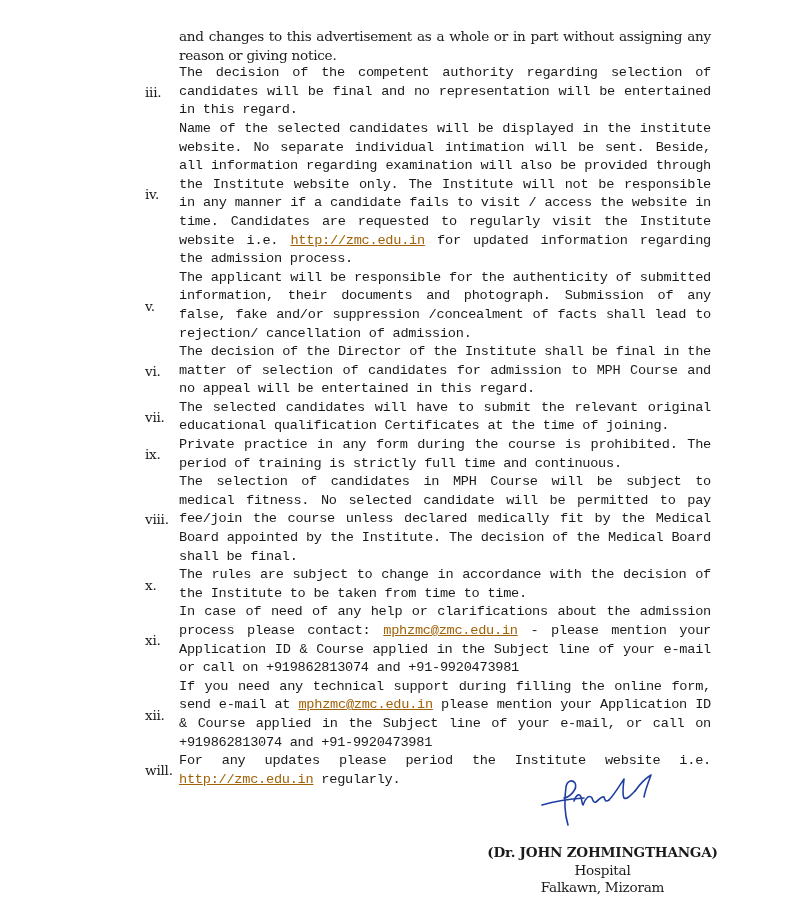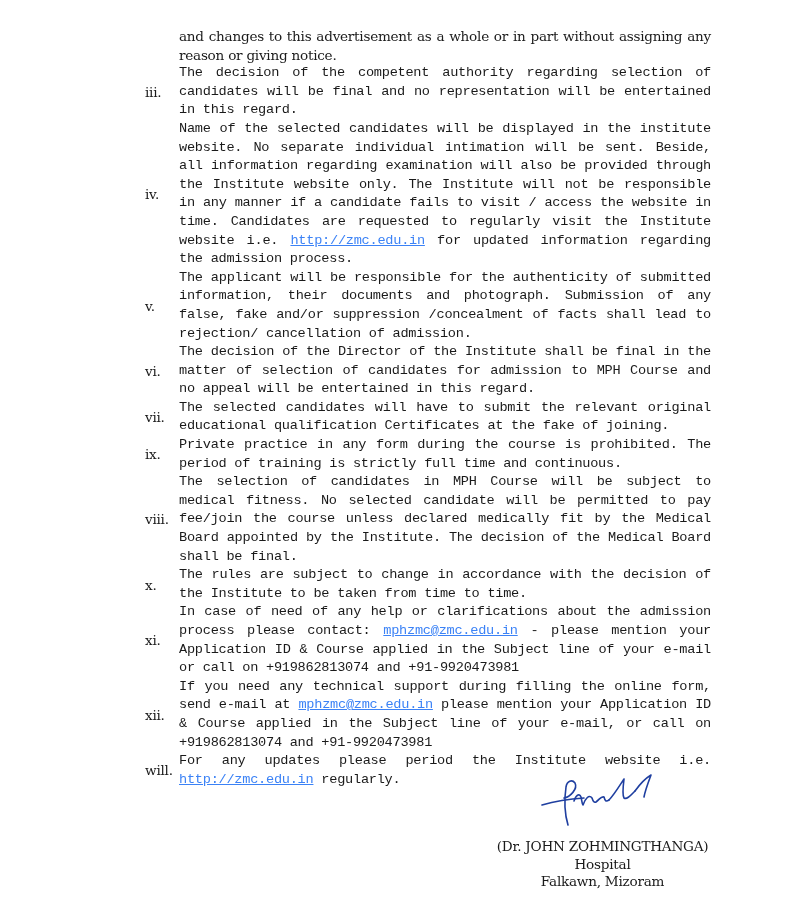--- a/index.html
+++ b/index.html
@@ -44,42 +44,42 @@
       width: 34px;
       flex: 0 0 34px;
       text-align: left;
     }
     .body {
       flex: 1 1 auto;
       text-align: justify;
       font-family: Liberation Mono, monospace;
     }
     a.link {
-      color: #3b82f6;
+      color: #a16207;
       text-decoration: underline;
     }
     .sig-block {
       position: absolute;
       left: 470px;
       top: 755px;
       width: 265px;
       text-align: center;
       font-size: 13.6px;
       line-height: 17.5px;
       letter-spacing: -0.25px;
     }
     .signature {
       display: block;
       margin: 0 auto;
       width: 130px;
       height: 58px;
     }
     .sig-name {
-      font-weight: normal;
-      margin-top: 9px;
+      font-weight: bold;
+      margin-top: 15px;
     }
   </style>
 </head>
 <body>
 
 <div class="page">
   <div class="list">
 
     <div class="cont">and changes to this advertisement as a whole or in part without assigning any reason or giving notice.</div>
 
@@ -98,21 +98,21 @@
       <span class="body">The applicant will be responsible for the authenticity of submitted information, their documents and photograph. Submission of any false, fake and/or suppression /concealment of facts shall lead to rejection/ cancellation of admission.</span>
     </div>
 
     <div class="item">
       <span class="num">vi.</span>
       <span class="body">The decision of the Director of the Institute shall be final in the matter of selection of candidates for admission to MPH Course and no appeal will be entertained in this regard.</span>
     </div>
 
     <div class="item">
       <span class="num">vii.</span>
-      <span class="body">The selected candidates will have to submit the relevant original educational qualification Certificates at the fake of joining.</span>
+      <span class="body">The selected candidates will have to submit the relevant original educational qualification Certificates at the time of joining.</span>
     </div>
 
     <div class="item">
       <span class="num">ix.</span>
       <span class="body">Private practice in any form during the course is prohibited. The period of training is strictly full time and continuous.</span>
     </div>
 
     <div class="item">
       <span class="num">viii.</span>
       <span class="body">The selection of candidates in MPH Course will be subject to medical fitness. No selected candidate will be permitted to pay fee/join the course unless declared medically fit by the Medical Board appointed by the Institute. The decision of the Medical Board shall be final.</span>

